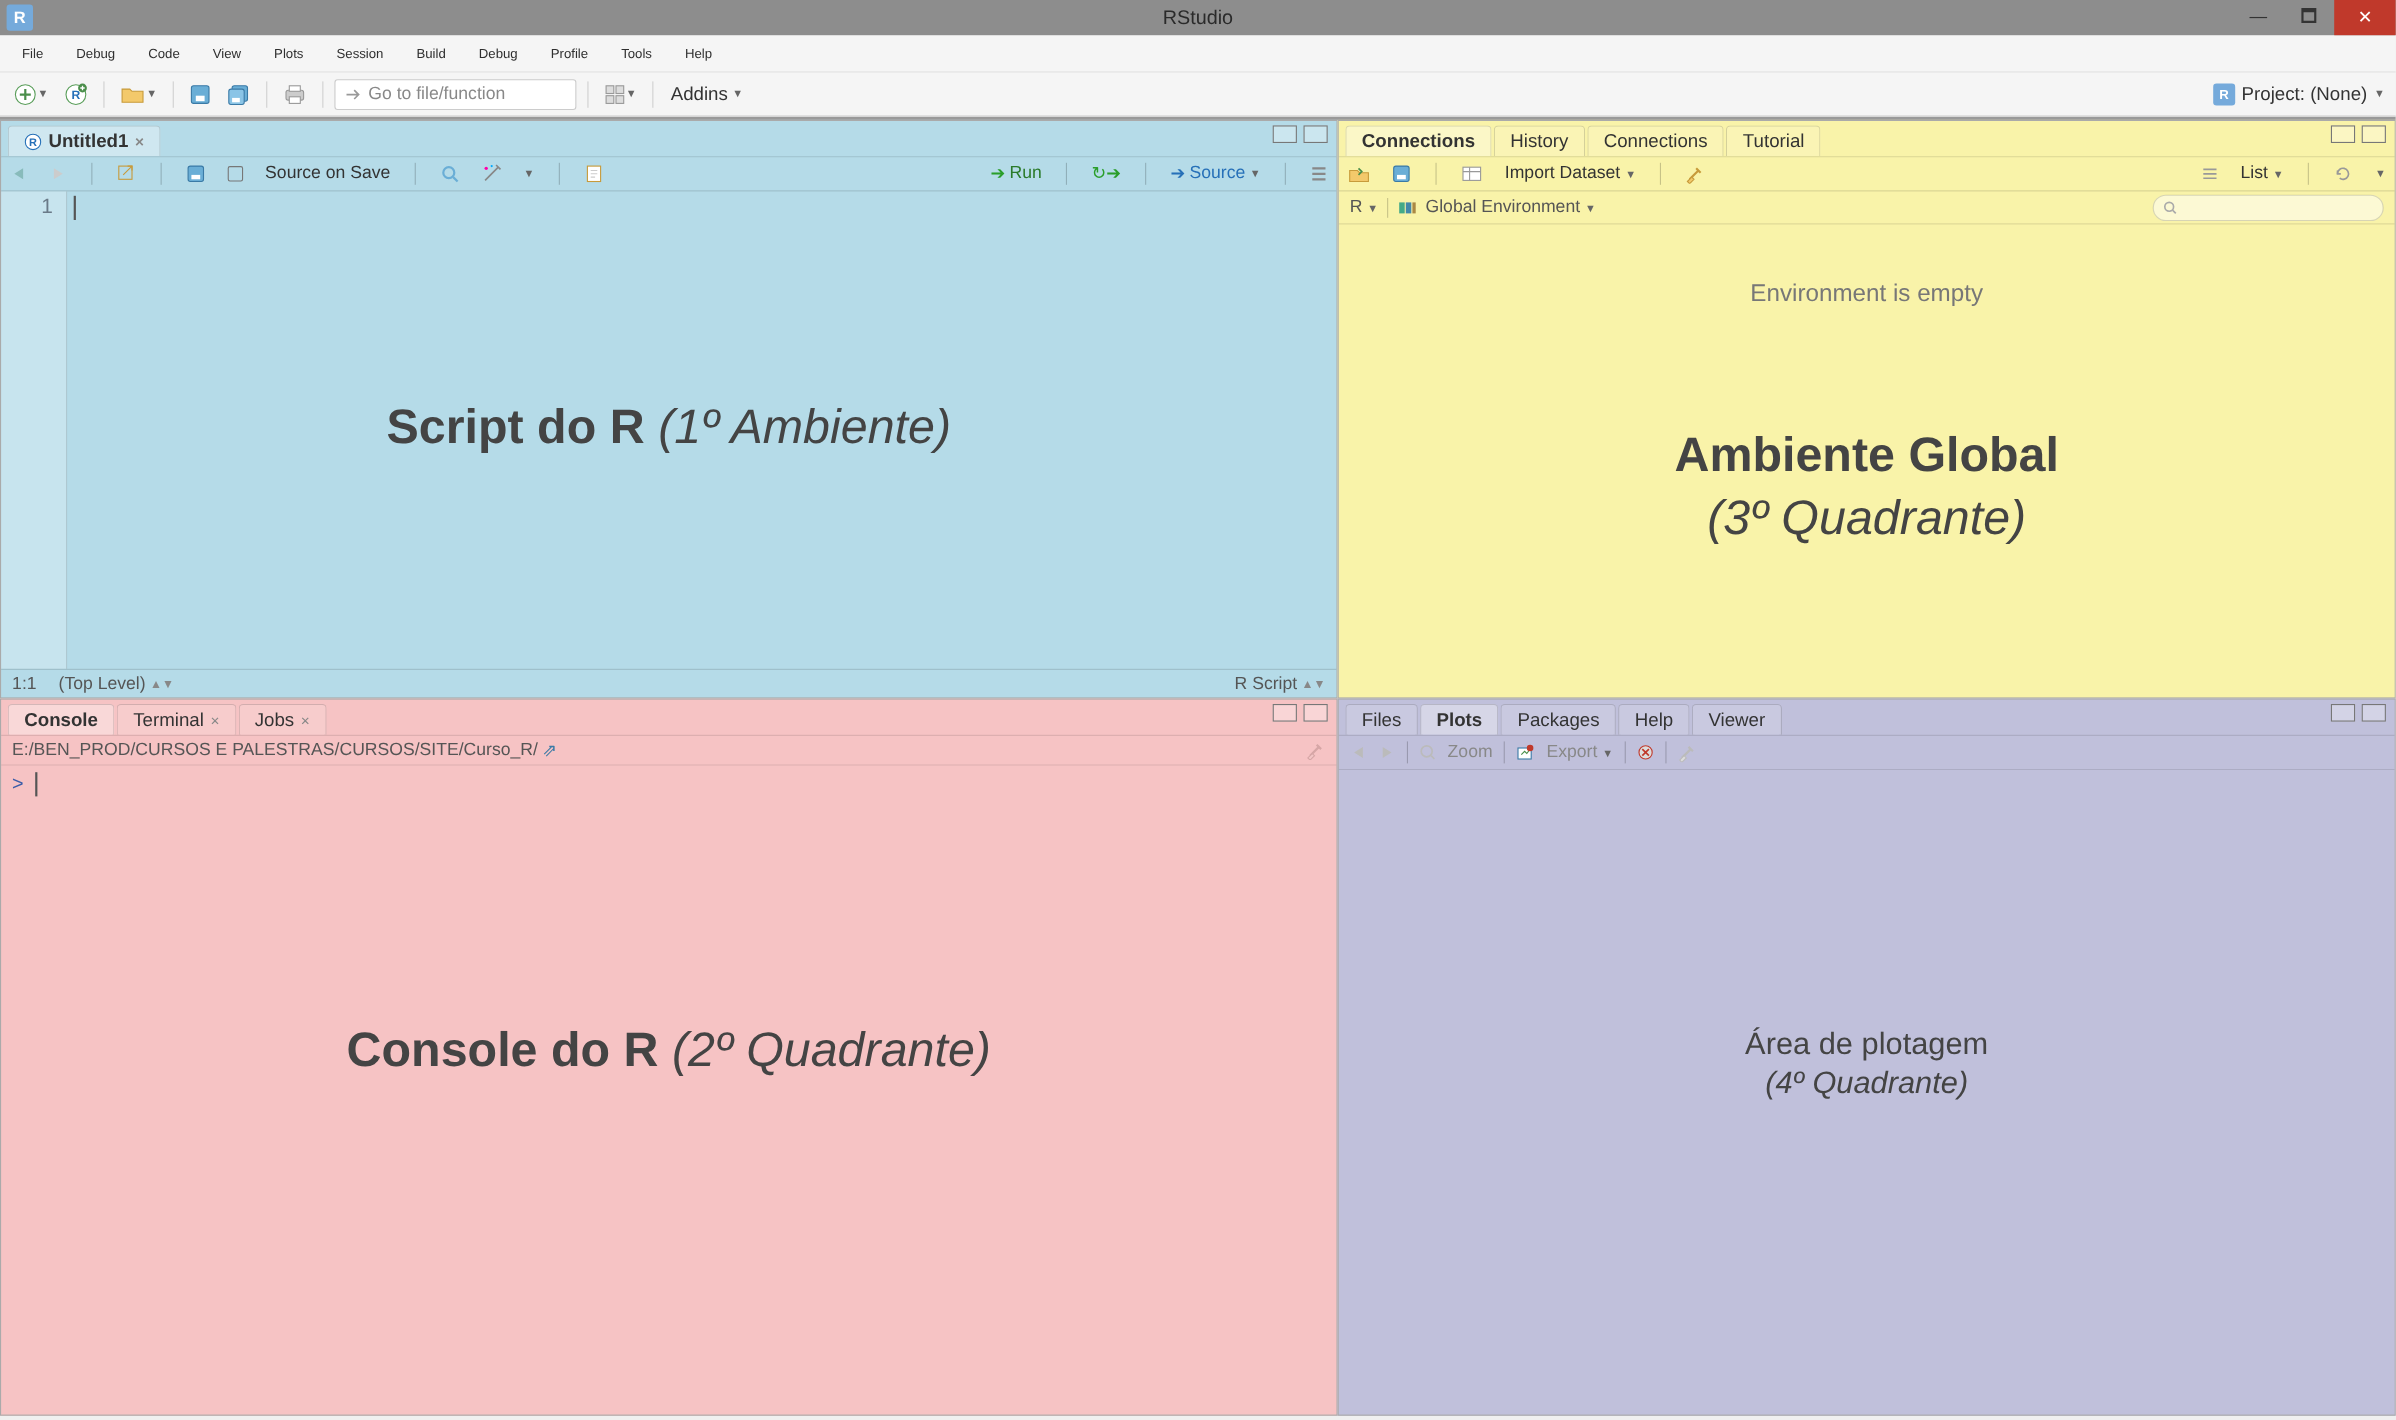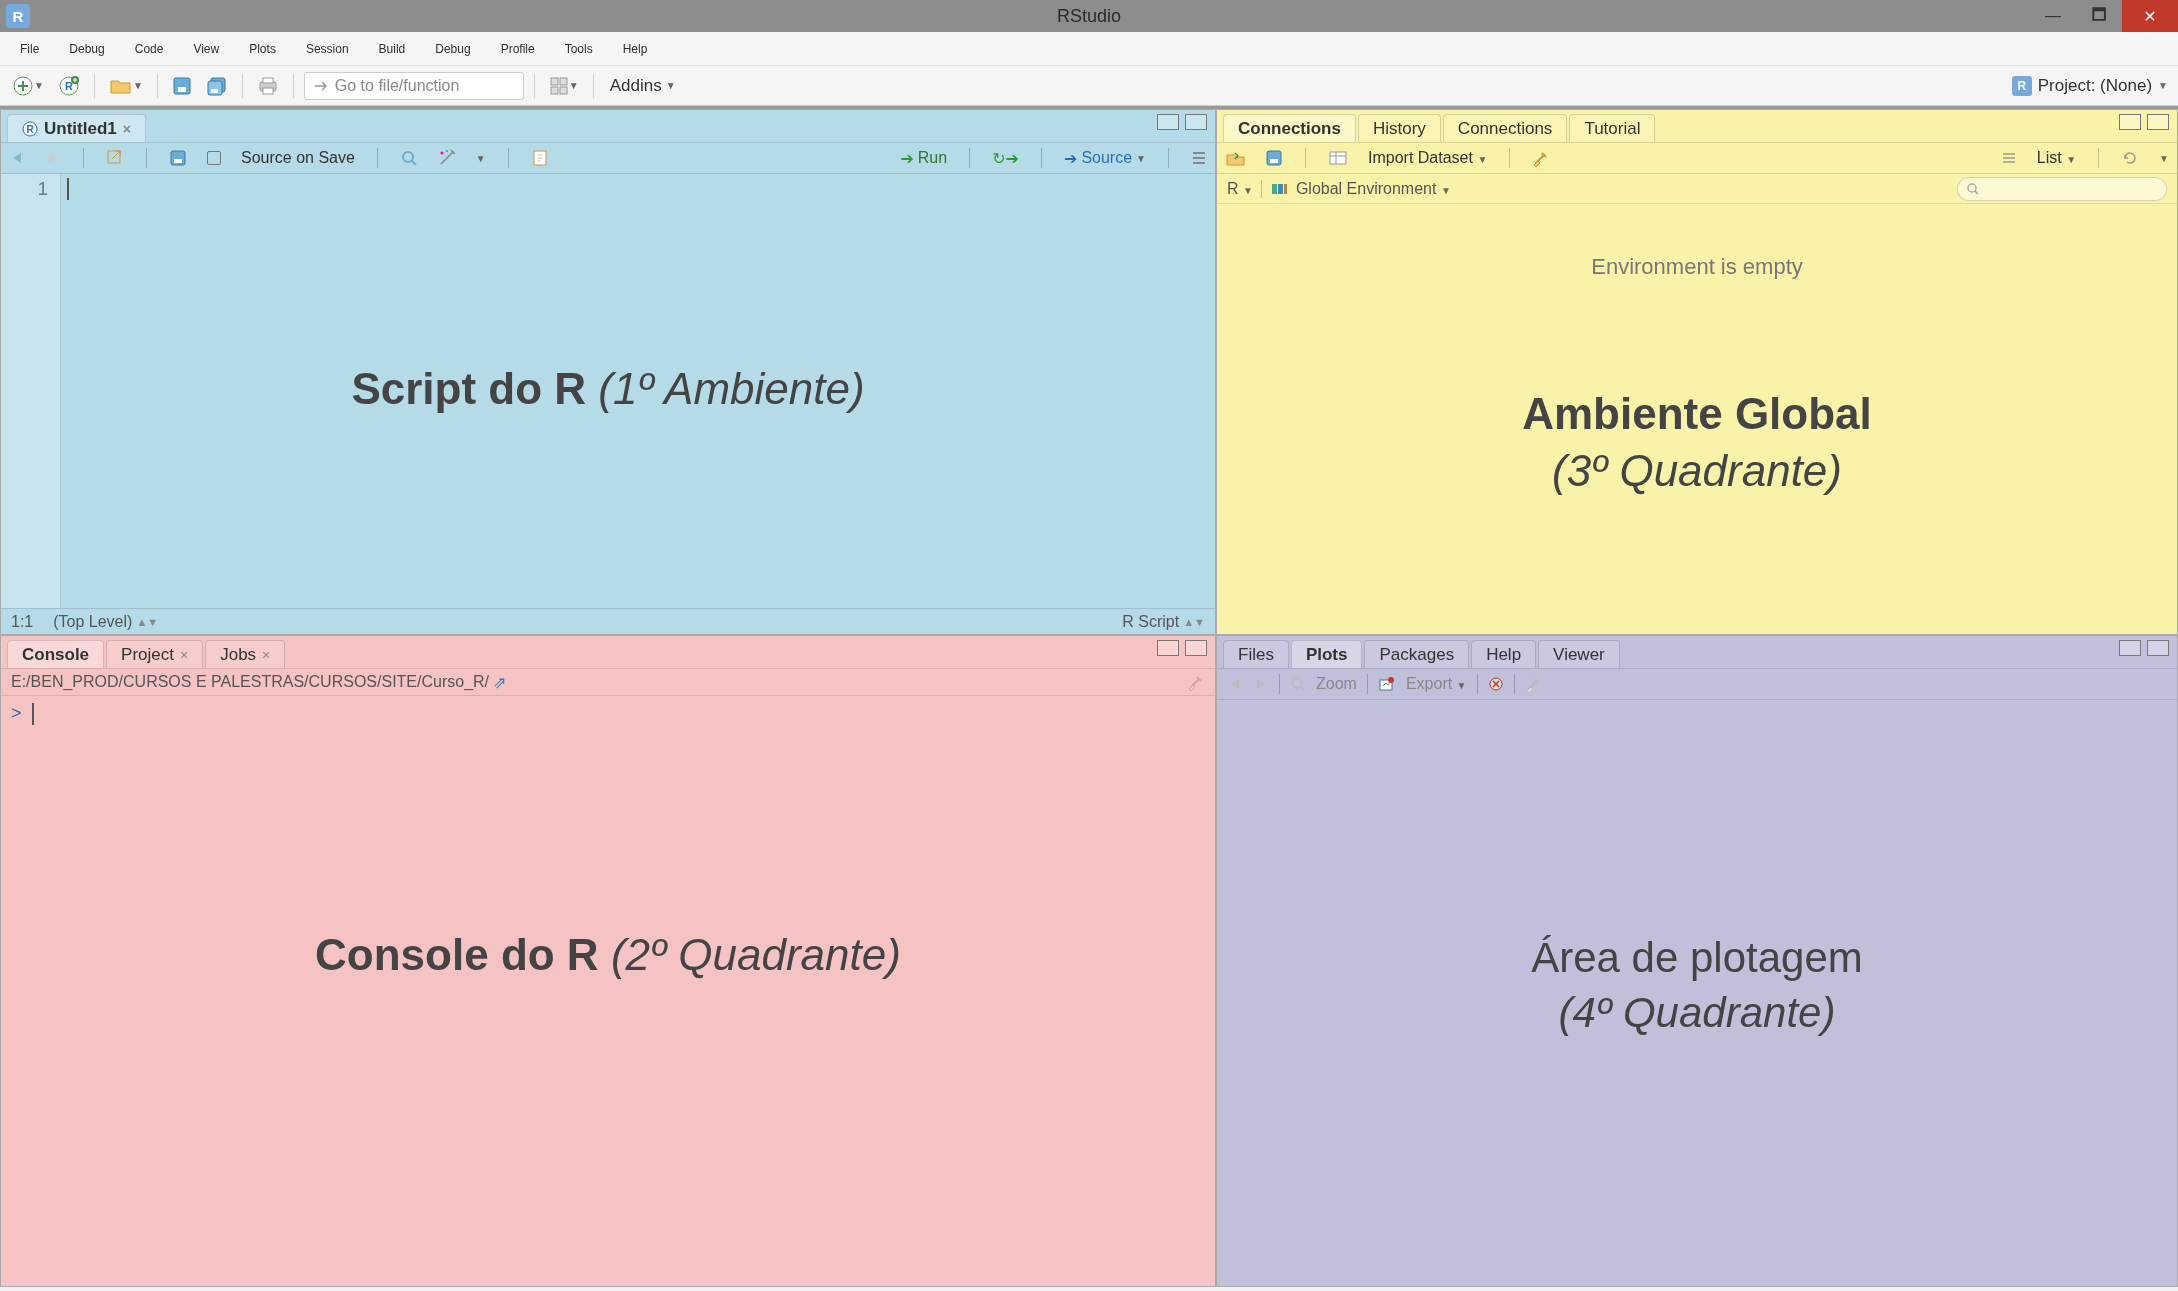--- a/index.html
+++ b/index.html
@@ -76,21 +76,21 @@
   .plots-tb .sep { width:1px; height:20px; background:rgba(0,0,0,.2);}
   .plots-body { flex:1; }
 
   
   .overlay { text-align:center; font-size: 44px; color:#444; line-height:1.3; }
   .overlay .bold { font-weight: 700; }
   .overlay .ital { font-style: italic; }
   .ov-q1 { position:absolute; top: 250px; left:0; right:0; }
   .ov-q2 { position:absolute; top: 290px; left:0; right:0; }
   .ov-q3 { position:absolute; top: 275px; left:0; right:0; }
-  .ov-q4 { position:absolute; top: 295px; left:0; right:0; font-size: 42px;}
+  .ov-q4 { position:absolute; top: 295px; left:0; right:0; font-size: 28px;}
   .ov-q4 .bold { font-weight: 400; }
 
   
   svg { display:block; }
   .dd { font-size: 10px; color:#666; }
 </style>
 </head>
 <body>
 
 <div class="titlebar">
@@ -346,21 +346,21 @@
     <div class="overlay ov-q3">
       <div class="bold">Ambiente Global</div>
       <div class="ital">(3º Quadrante)</div>
     </div>
   </div>
 
   <div class="pane pane-q2">
     <div class="tabstrip">
       <div class="tab active">Console</div>
       <div class="tab">
-          <span>Project</span>
+          <span>Terminal</span>
           <span class="close-x">×</span>
         </div>
       <div class="tab">
           <span>Jobs</span>
           <span class="close-x">×</span>
         </div>
       <div class="pane-winbtns">
         <div></div>
         <div></div>
       </div>

